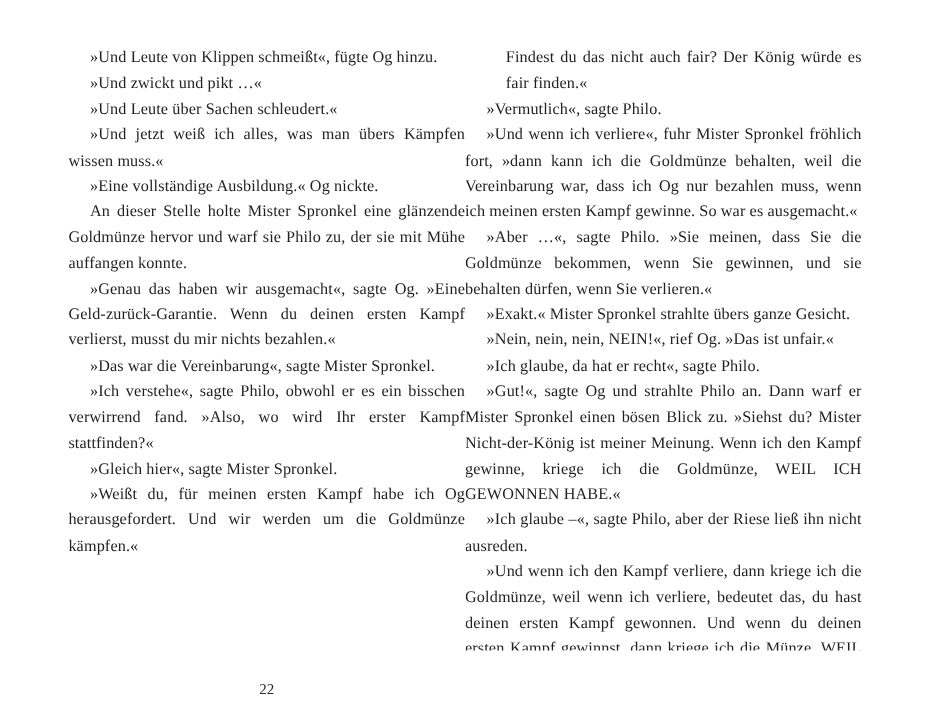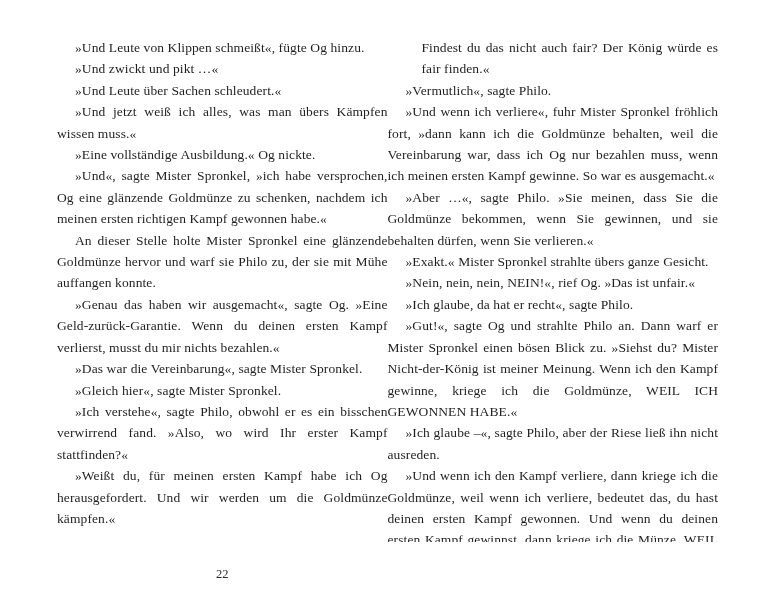--- a/index.html
+++ b/index.html
@@ -63,26 +63,25 @@
 <body>
 
 <div class="book">
   <div class="page page-left">
     <div class="page-text">
         <p>»Und Leute von Klippen schmeißt«, fügte Og hinzu.</p>
         <p>»Und zwickt und pikt …«</p>
         <p>»Und Leute über Sachen schleudert.«</p>
         <p>»Und jetzt weiß ich alles, was man übers Kämpfen wissen muss.«</p>
         <p>»Eine vollständige Ausbildung.« Og nickte.</p>
-        <p>»Und«, sagte Mister Spronkel, »ich habe versprochen, Og eine glänzende Goldmünze zu schenken, nachdem ich meinen ersten richtigen Kampf gewonnen habe.«</p>
         <p>An dieser Stelle holte Mister Spronkel eine glänzende Goldmünze hervor und warf sie Philo zu, der sie mit Mühe auffangen konnte.</p>
         <p>»Genau das haben wir ausgemacht«, sagte Og. »Eine Geld-zurück-Garantie. Wenn du deinen ersten Kampf verlierst, musst du mir nichts bezahlen.«</p>
         <p>»Das war die Vereinbarung«, sagte Mister Spronkel.</p>
+        <p>»Ich verstehe«, sagte Philo, obwohl er es ein bisschen verwirrend fand. »Also, wo wird Ihr erster Kampf stattfinden?«</p>
         <p>»Gleich hier«, sagte Mister Spronkel.</p>
-        <p>»Ich verstehe«, sagte Philo, obwohl er es ein bisschen verwirrend fand. »Also, wo wird Ihr erster Kampf stattfinden?«</p>
         <p>»Weißt du, für meinen ersten Kampf habe ich Og herausgefordert. Und wir werden um die Goldmünze kämpfen.«</p>
       </div>
     <div class="page-number">22</div>
   </div>
   <div class="page page-right">
     <div class="page-text">
         <p>Findest du das nicht auch fair? Der König würde es fair finden.«</p>
         <p>»Vermutlich«, sagte Philo.</p>
         <p>»Und wenn ich verliere«, fuhr Mister Spronkel fröhlich fort, »dann kann ich die Goldmünze behalten, weil die Vereinbarung war, dass ich Og nur bezahlen muss, wenn ich meinen ersten Kampf gewinne. So war es ausgemacht.«</p>
         <p>»Aber …«, sagte Philo. »Sie meinen, dass Sie die Goldmünze bekommen, wenn Sie gewinnen, und sie behalten dürfen, wenn Sie verlieren.«</p>

